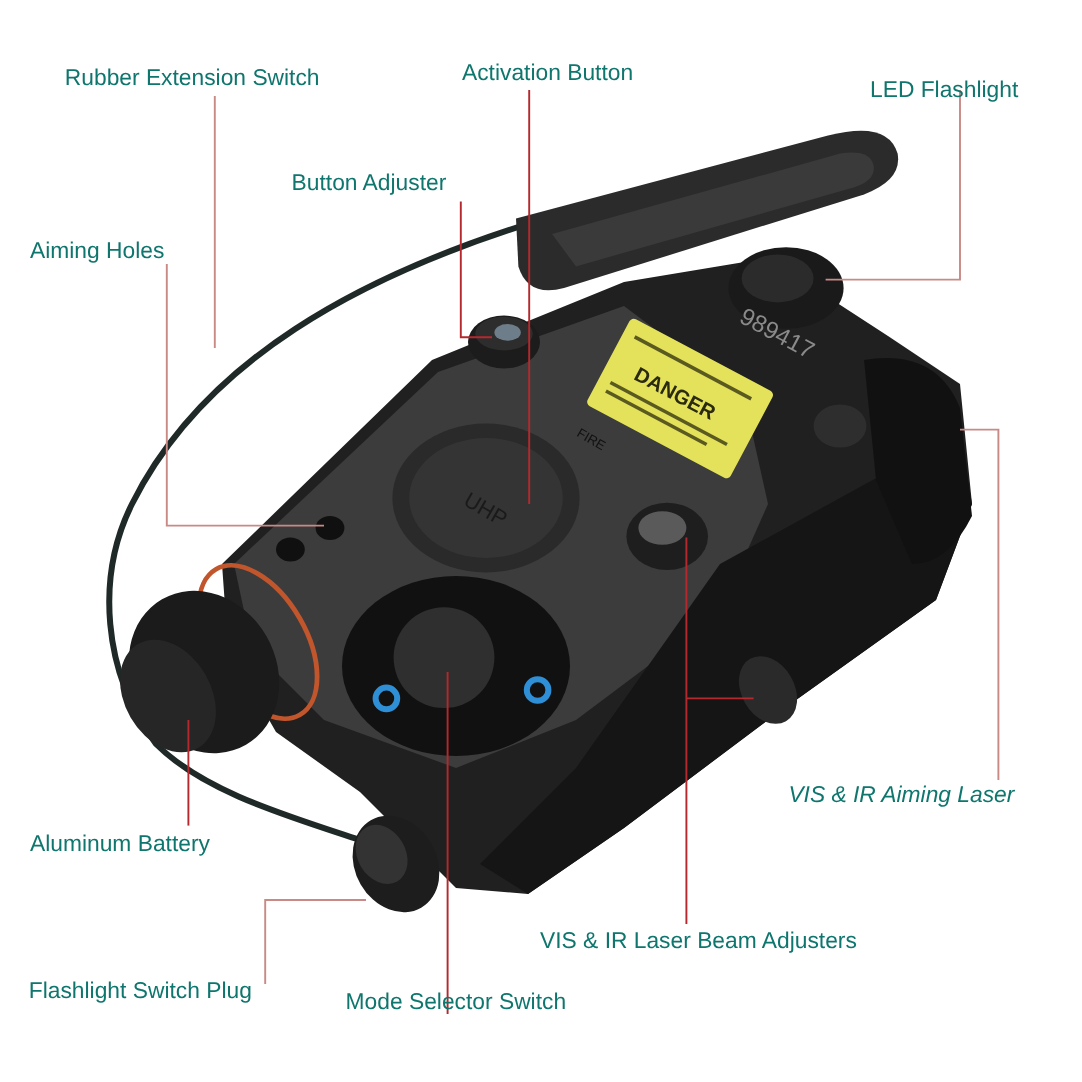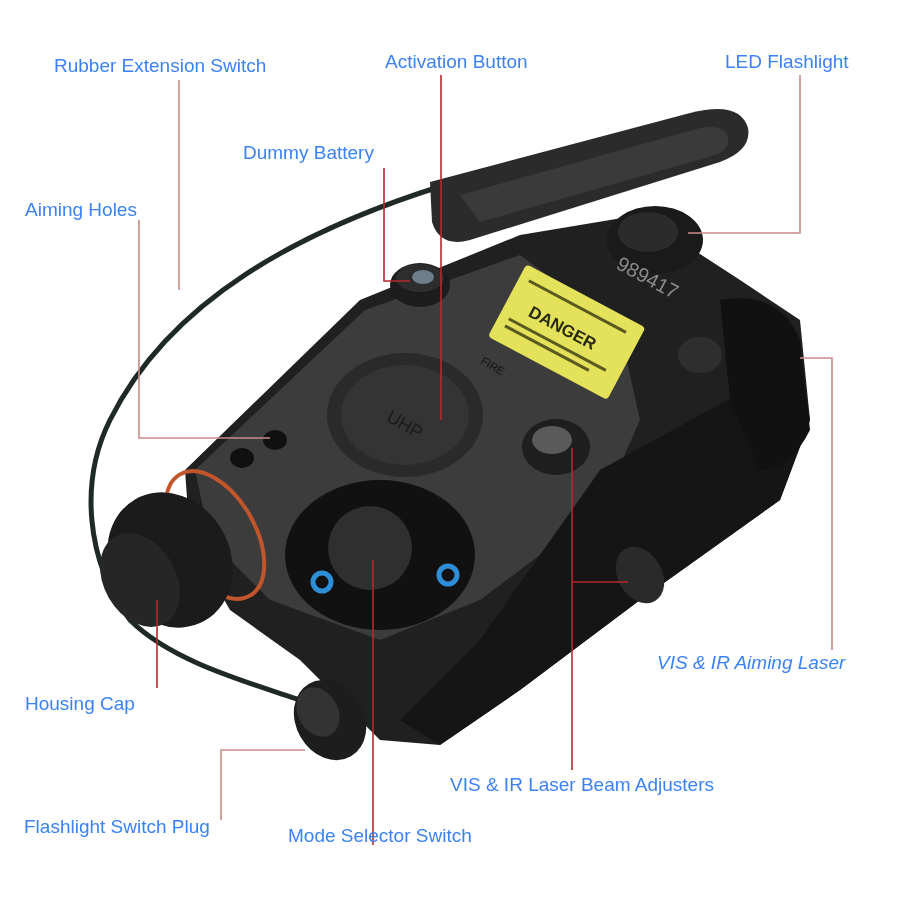--- a/index.html
+++ b/index.html
@@ -1,18 +1,18 @@
 <!DOCTYPE html>
 <html><head>
 <meta charset="utf-8">
 <style>
   html, body { margin: 0; padding: 0; background: #ffffff; }
   body { width: 902px; height: 902px; position: relative; overflow: hidden;
          font-family: "Liberation Sans", sans-serif; color: #1a1a1a; }
-  .label { position: absolute; font-size: 19px; line-height: 24px; white-space: nowrap; color: #3b82f6; }
+  .label { position: absolute; font-size: 19px; line-height: 24px; white-space: nowrap; color: #0f766e; }
   .label.two { white-space: normal; line-height: 32px; }
   svg.art { position: absolute; left: 0; top: 0; }
   .lead { stroke: #b5292e; stroke-width: 1.6; fill: none; }
   .lead.light { stroke: #c98a86; }
 </style>
 </head>
 <body>
 
 <svg class="art" width="902" height="902" viewBox="0 0 902 902">
 
@@ -104,22 +104,22 @@
     <polyline class="lead" points="157,688 157,600"></polyline>
     <polyline class="lead" points="572,448 572,770"></polyline>
     <polyline class="lead" points="572,582 628,582"></polyline>
     <polyline class="lead light" points="221,820 221,750 305,750"></polyline>
     <polyline class="lead" points="373,845 373,560"></polyline>
   </g>
 </svg>
 
 <div class="label" style="left:54px; top:54px;">Rubber Extension Switch</div>
 <div class="label" style="left:385px; top:50px;text-align:center;">Activation Button</div>
-<div class="label" style="left:725px; top:50px;">LED Flashlight</div>
-<div class="label" style="left:243px; top:141px;">Dummy Battery</div>
+<div class="label" style="left:725px; top:64px;">LED Flashlight</div>
+<div class="label" style="left:243px; top:141px;">Button Adjuster</div>
 <div class="label" style="left:25px; top:198px;">Aiming Holes</div>
 <div class="label" style="left:657px; top:651px;font-style:italic;">VIS &amp; IR Aiming Laser</div>
 <div class="label two" style="left:25px; top:688px;">
-  <div>Housing Cap</div>
+  <div>Aluminum Battery</div>
 </div>
 <div class="label" style="left:413px; top:773px;margin-left:37px;">VIS &amp; IR Laser Beam Adjusters</div>
 <div class="label" style="left:24px; top:815px;">Flashlight Switch Plug</div>
 <div class="label" style="left:288px; top:824px;">Mode Selector Switch</div>
 
 </body></html>

